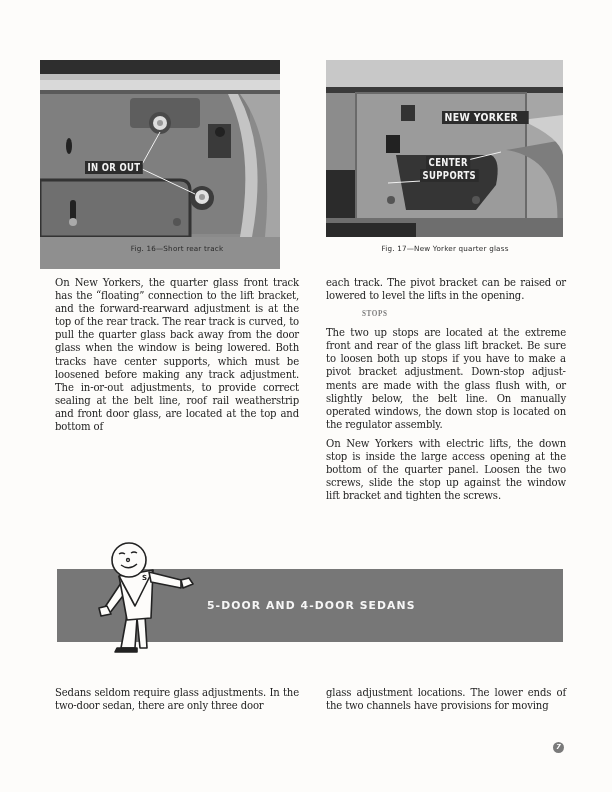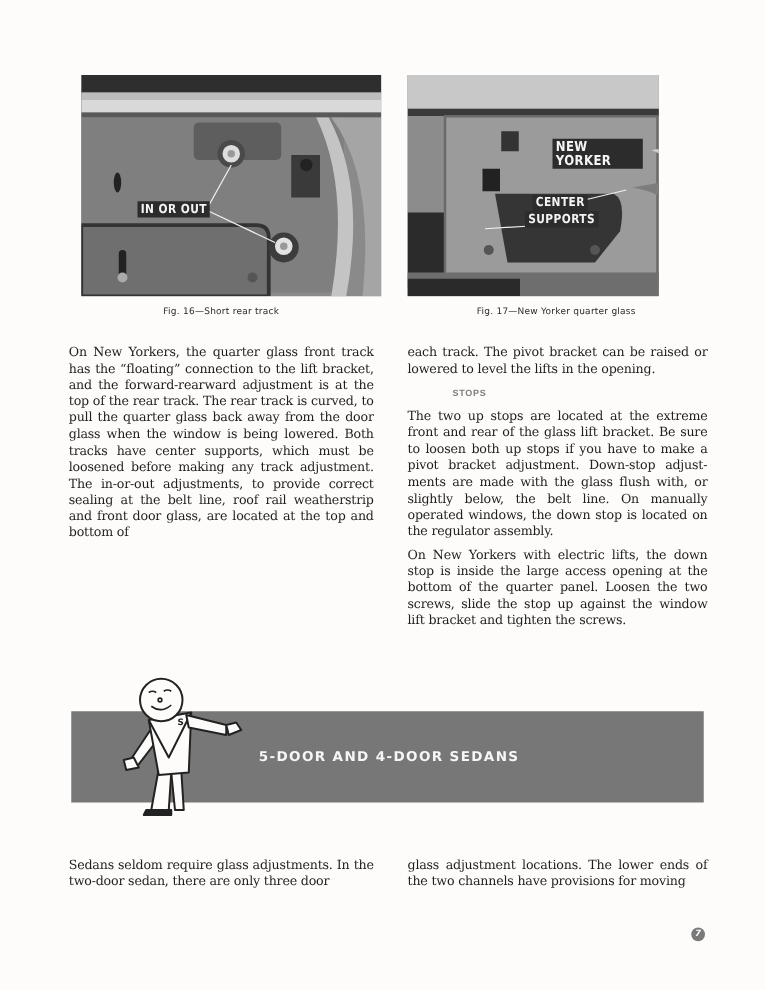--- a/index.html
+++ b/index.html
@@ -31,21 +31,21 @@
     }
 
     
     .col { position: absolute; width: 244px; }
     .para {
       font-size: 10.1px; line-height: 13.1px; text-align: justify;
       margin: 0; letter-spacing: -0.15px;
       hyphens: manual;
     }
     .heading {
-      font-family: Liberation Sans, sans-serif; font-weight: bold;
+      font-family: Liberation Serif, serif; font-weight: bold;
       font-size: 7.2px; letter-spacing: 0.6px; color: #7d7d7d;
       margin: 8px 0 8px 0;
       padding-left: 36px;
     }
 
     
     .banner {
       position: absolute; left: 57px; top: 569px; width: 506px; height: 73px;
       background: #777777;
     }
@@ -58,21 +58,21 @@
     .page-num {
       position: absolute; left: 553px; top: 742px; width: 11px; height: 11px;
       border-radius: 50%; background: #7a7a7a; color: #fff;
       font-family: "DejaVu Sans", sans-serif; font-weight: bold; font-style: italic;
       font-size: 7px; line-height: 11px; text-align: center;
     }
   </style>
 </head>
 <body>
 
-<div class="photo" style="left:65px; top:60px; width:240px; height:177px;">
+<div class="photo" style="left:40px; top:60px; width:240px; height:209px;">
   <svg width="240" height="177" viewBox="0 0 240 177">
     <rect x="0" y="0" width="240" height="177" fill="#8a8a8a"></rect>
     <rect x="0" y="0" width="240" height="14" fill="#2e2e2e"></rect>
     <rect x="0" y="14" width="240" height="6" fill="#bdbdbd"></rect>
     <rect x="0" y="20" width="240" height="10" fill="#d9d9d9"></rect>
     <rect x="0" y="30" width="240" height="4" fill="#5a5a5a"></rect>
     <rect x="0" y="34" width="210" height="140" fill="#7f7f7f"></rect>
     <path d="M200 34 Q 235 80 225 177 L 240 177 L 240 34 Z" fill="#a5a5a5"></path>
     <path d="M188 34 Q 215 90 200 177 L 212 177 Q 228 90 198 34 Z" fill="#c4c4c4"></path>
     <rect x="90" y="38" width="70" height="30" rx="4" fill="#5e5e5e"></rect>
@@ -89,21 +89,21 @@
     <rect x="30" y="140" width="6" height="24" rx="3" fill="#222"></rect>
     <circle cx="33" cy="162" r="4" fill="#aaa"></circle>
     <circle cx="137" cy="162" r="4" fill="#555"></circle>
     <line x1="100" y1="108" x2="120" y2="72" stroke="#f0f0f0" stroke-width="1"></line>
     <line x1="100" y1="108" x2="155" y2="134" stroke="#f0f0f0" stroke-width="1"></line>
   </svg>
   <span class="callout" style="left:45px; top:101px;">IN OR OUT</span>
 </div>
 <div class="fig-caption" style="left:37px; top:244px;">Fig. 16—Short rear track</div>
 
-<div class="photo" style="left:326px; top:60px; width:201px; height:177px;">
+<div class="photo" style="left:326px; top:60px; width:237px; height:177px;">
   <svg width="237" height="177" viewBox="0 0 237 177">
     <rect x="0" y="0" width="237" height="177" fill="#a6a6a6"></rect>
     <rect x="0" y="0" width="237" height="27" fill="#c8c8c8"></rect>
     <rect x="0" y="27" width="237" height="6" fill="#3a3a3a"></rect>
     <rect x="0" y="33" width="30" height="144" fill="#8c8c8c"></rect>
     <rect x="0" y="110" width="30" height="60" fill="#2b2b2b"></rect>
     <rect x="30" y="33" width="170" height="135" fill="#9b9b9b" stroke="#6a6a6a" stroke-width="2"></rect>
     <path d="M70 95 L 165 95 Q 175 100 170 125 L 150 150 L 80 150 Z" fill="#353535"></path>
     <path d="M180 90 Q 240 100 230 177 L 237 177 L 237 80 Z" fill="#7d7d7d"></path>
     <path d="M195 60 Q 240 80 237 100 L 237 55 Z" fill="#cfcfcf"></path>

